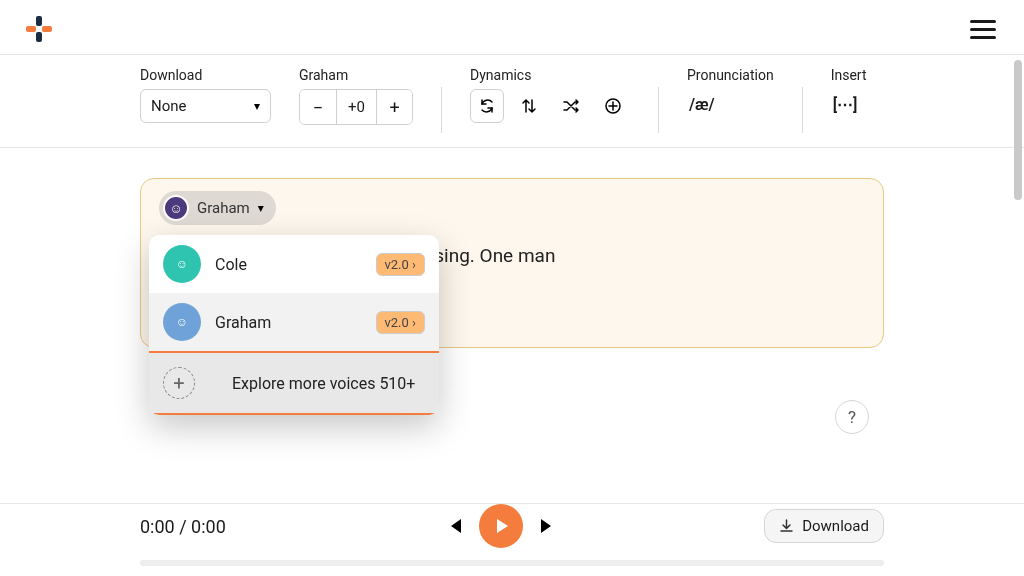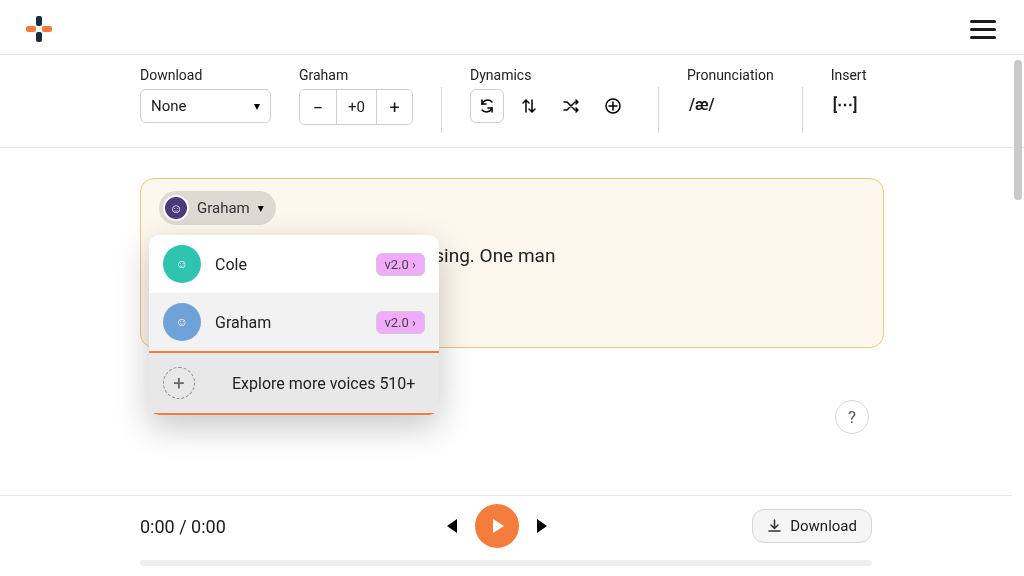--- a/index.html
+++ b/index.html
@@ -34,30 +34,30 @@
   .char-chip { display: inline-flex; align-items: center; gap: 8px; background: #ded9d3; border-radius: 18px; padding: 4px 12px 4px 4px; cursor: pointer; font-size: 15px; color: #333;}
   .char-chip .avatar-sm { width: 26px; height: 26px; border-radius: 50%; background: #4b3a7c; border: 2px solid #fff; display:flex;align-items:center;justify-content:center;color:#fff;font-size:13px;}
   .script-text { font-size: 19px; color: #222; line-height: 1.4; margin-top: 18px; padding-left: 6px; }
 
   
   .voice-popover { position: absolute; top: 56px; left: 8px; width: 290px; background: #fff; border-radius: 10px; box-shadow: 0 12px 34px rgba(0,0,0,0.22); overflow: hidden; z-index: 20;}
   .voice-row { display: flex; align-items: center; padding: 10px 14px; gap: 14px; cursor: pointer; }
   .voice-row.sel { background: #f2f2f2; }
   .voice-row .av { width: 38px; height: 38px; border-radius: 50%; display:flex;align-items:center;justify-content:center; color:#fff; font-weight:600; font-size:12px;}
   .voice-row .nm { flex: 1; font-size: 16px; color: #222; }
-  .ver-badge { border: 1px solid #ccc; border-radius: 6px; padding: 3px 8px; font-size: 13px; color:#444; background:#f0abfc;text-align:center;}
+  .ver-badge { border: 1px solid #ccc; border-radius: 6px; padding: 3px 8px; font-size: 13px; color:#444; background:#fdba74;text-align:center;}
   .orange-bar { height: 2px; background: #f47c3c; }
   .explore-row { display: flex; align-items: center; gap: 14px; padding: 14px 14px; background: #e8e8e8; cursor: pointer; }
   .add-circ { width: 32px; height: 32px; border: 1.5px dashed #888; border-radius: 50%; display:flex;align-items:center;justify-content:center; color:#666; font-size:20px;}
   .explore-row .txt { font-size: 16px; color:#222;margin-left:23px; }
 
   .help-btn { position: absolute; right: 155px; top: 400px; width: 34px; height: 34px; border: 1px solid #d7d7d7; border-radius: 50%; display:flex;align-items:center;justify-content:center; color:#555; font-size:17px; cursor:pointer; background:#fff;}
 
   
-  .player { position: absolute; bottom: 0; left: 0; right: 12px; border-top: 1px solid #e8e8e8; background: #fff; padding: 8px 140px 10px 140px; }
+  .player { position: absolute; bottom: 0; left: 0; right: 0; border-top: 1px solid #e8e8e8; background: #fff; padding: 0 140px 10px 140px; }
   .player-top { display: flex; align-items: center; }
   .time { font-size: 18px; color: #1a1a1a; flex:0 0 200px;}
   .controls { display: flex; align-items: center; gap: 14px; margin: 0 auto; }
   .skip-btn { font-size: 20px; cursor: pointer; display:flex;align-items:center;}
   .play-btn { width: 44px; height: 44px; border-radius: 50%; background: #f47c3c; color: #fff; display:flex;align-items:center;justify-content:center; cursor:pointer;}
   .dl-btn { border: 1px solid #d5d5d5; border-radius: 12px; padding: 7px 14px; font-size: 15px; display:flex;align-items:center; gap:8px; cursor:pointer; background:#f5f5f5; margin-left:auto;}
   .progress { height: 6px; background: #eee; border-radius: 3px; margin-top: 12px; }
 
   .scrollbar { position:absolute; right:2px; top:60px; width:8px; height:140px; background:#c9c9c9; border-radius:4px; }
 </style>

